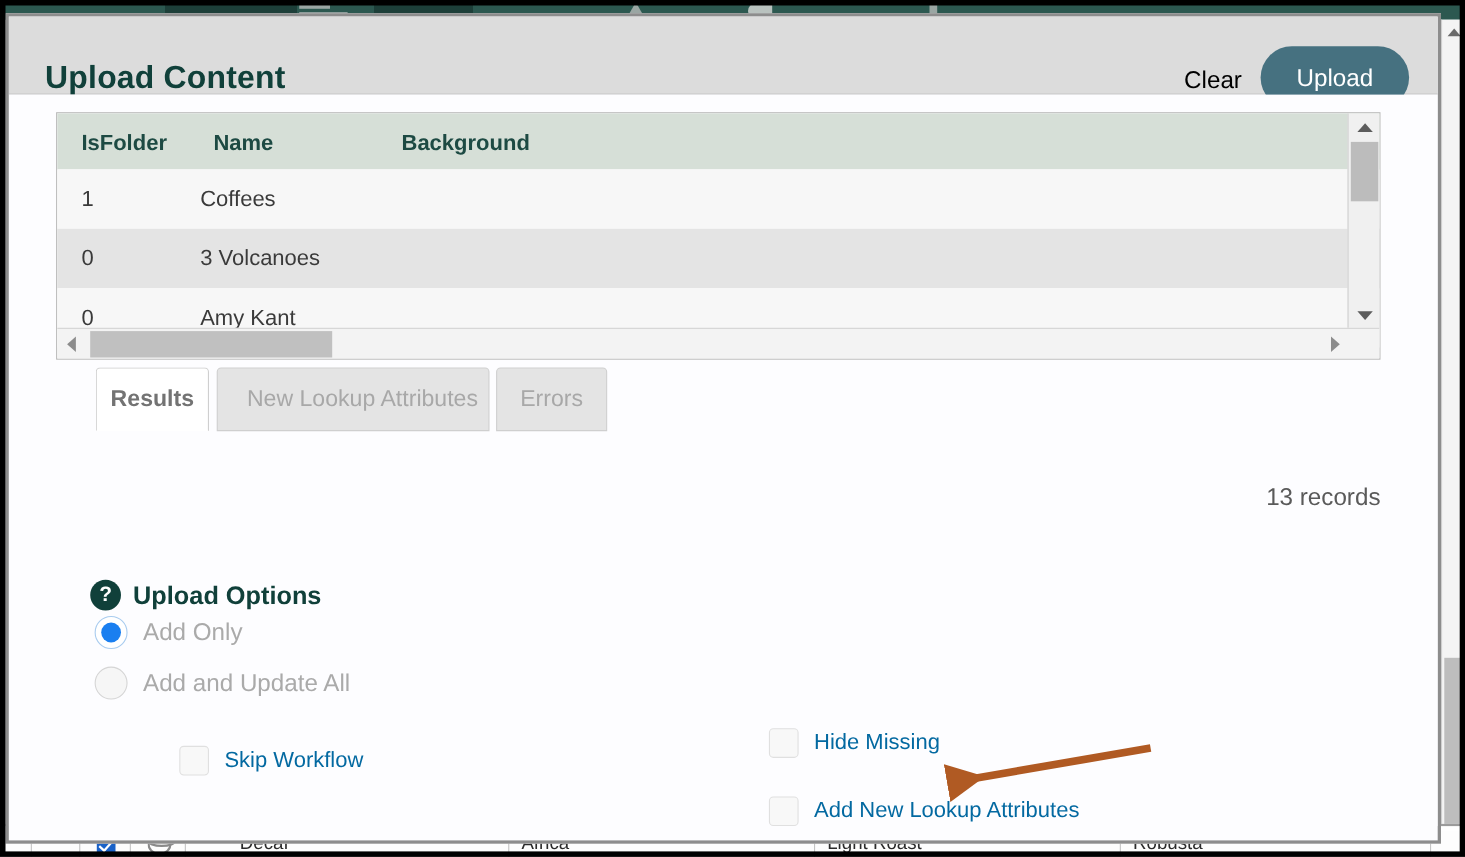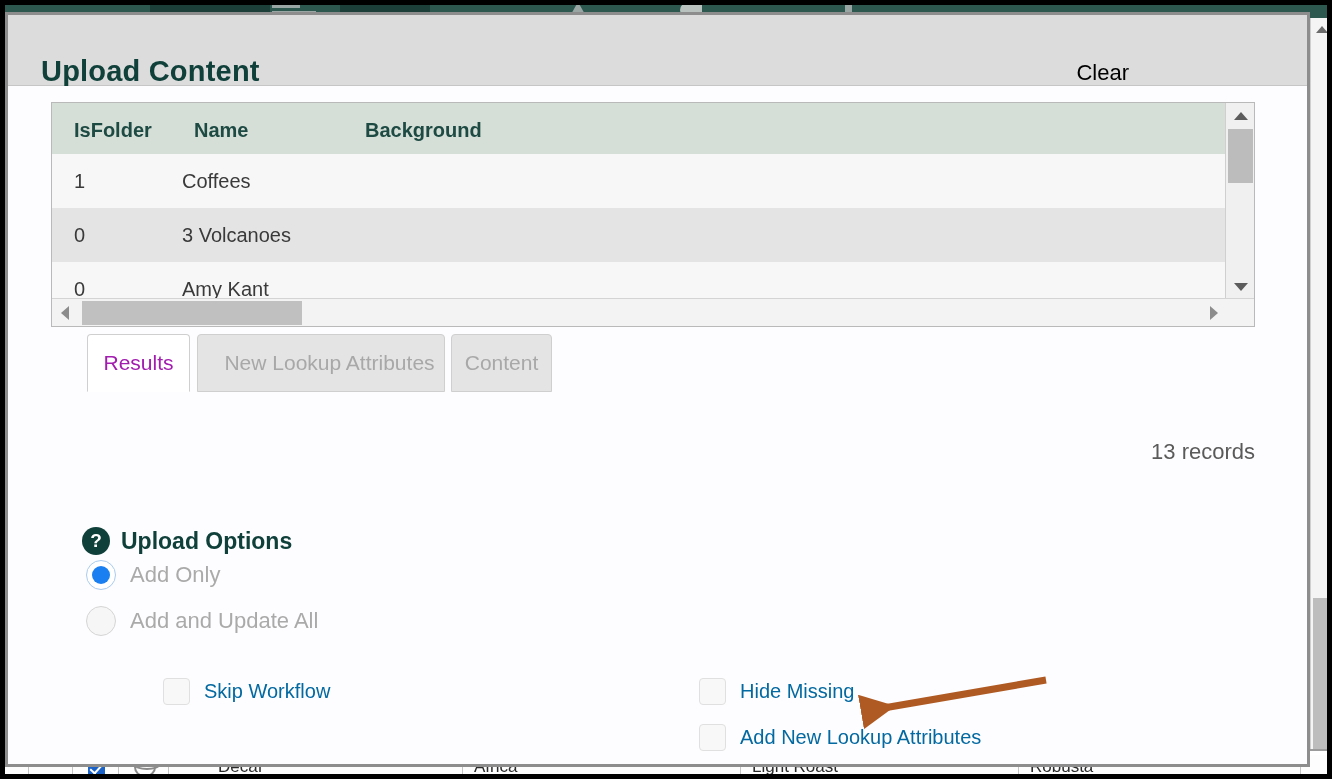--- a/index.html
+++ b/index.html
@@ -304,21 +304,21 @@
     height: 58px;
     display: flex;
     align-items: center;
     justify-content: center;
     font-size: 21px;
     border: 1px solid #cfcfcf;
     border-radius: 4px 4px 0 0;
     cursor: pointer;
     white-space: nowrap;
   }
-  .tab.active   { background: #ffffff; color: #a21caf; border-bottom-color: #ffffff; }
+  .tab.active   { background: #ffffff; color: #737373; border-bottom-color: #ffffff; font-weight: bold; }
   .tab.disabled { background: #e4e4e4; color: #a8a8a8; cursor: default; }
 
   #record-count {
     position: absolute;
     right: 52px; top: 353px;
     font-size: 22px;
     color: #5a5a5a;
     white-space: nowrap;
   }
 
@@ -460,20 +460,21 @@
   </div>
   <div id="bg-grid-check"></div>
   <div id="bg-grid-icon"></div>
 </div>
 
 <div id="modal">
 
   <div id="modal-header">
     <div id="modal-title">Upload Content</div>
     <div id="clear-button">Clear</div>
+    <div id="upload-button">Upload</div>
   </div>
 
   <div id="modal-body">
 
     <div id="results-grid">
       <div id="grid-head">
         <span class="grid-head-cell" style="left:22px;">IsFolder</span>
         <span class="grid-head-cell" style="left:130px;margin-left:12px;">Name</span>
         <span class="grid-head-cell" style="left:313px;">Background</span>
       </div>
@@ -508,21 +509,21 @@
         <div id="grid-hthumb"></div>
         <div class="hsb-arrow right" style="right:29px;">
             <div class="tri"></div>
           </div>
       </div>
     </div>
 
     <div id="tab-strip">
       <div class="tab active" style="left:0;   width:103px;">Results</div>
       <div class="tab disabled" style="left:110px;width:248px;padding-left:17px;">New Lookup Attributes</div>
-      <div class="tab disabled" style="left:364px;width:101px;">Content</div>
+      <div class="tab disabled" style="left:364px;width:101px;">Errors</div>
     </div>
 
     <div id="record-count">13 records</div>
 
     <div id="options-title-row">
       <div id="help-icon">?</div>
       <span id="options-title">Upload Options</span>
     </div>
 
     <div class="radio-row" style="top:474px;">
@@ -532,21 +533,21 @@
     <div class="radio-row" style="top:520px;">
       <div class="radio"></div>
       <span class="radio-label">Add and Update All</span>
     </div>
 
     <div class="check-row" style="left:155px;top:592px;">
       <div class="checkbox"></div>
       <span class="check-label">Skip Workflow</span>
     </div>
 
-    <div class="check-row" style="left:691px;top:592px;">
+    <div class="check-row" style="left:691px;top:576px;">
       <div class="checkbox"></div>
       <span class="check-label">Hide Missing</span>
     </div>
     <div class="check-row" style="left:691px;top:638px;">
       <div class="checkbox"></div>
       <span class="check-label">Add New Lookup Attributes</span>
     </div>
 
   </div>
 </div>

